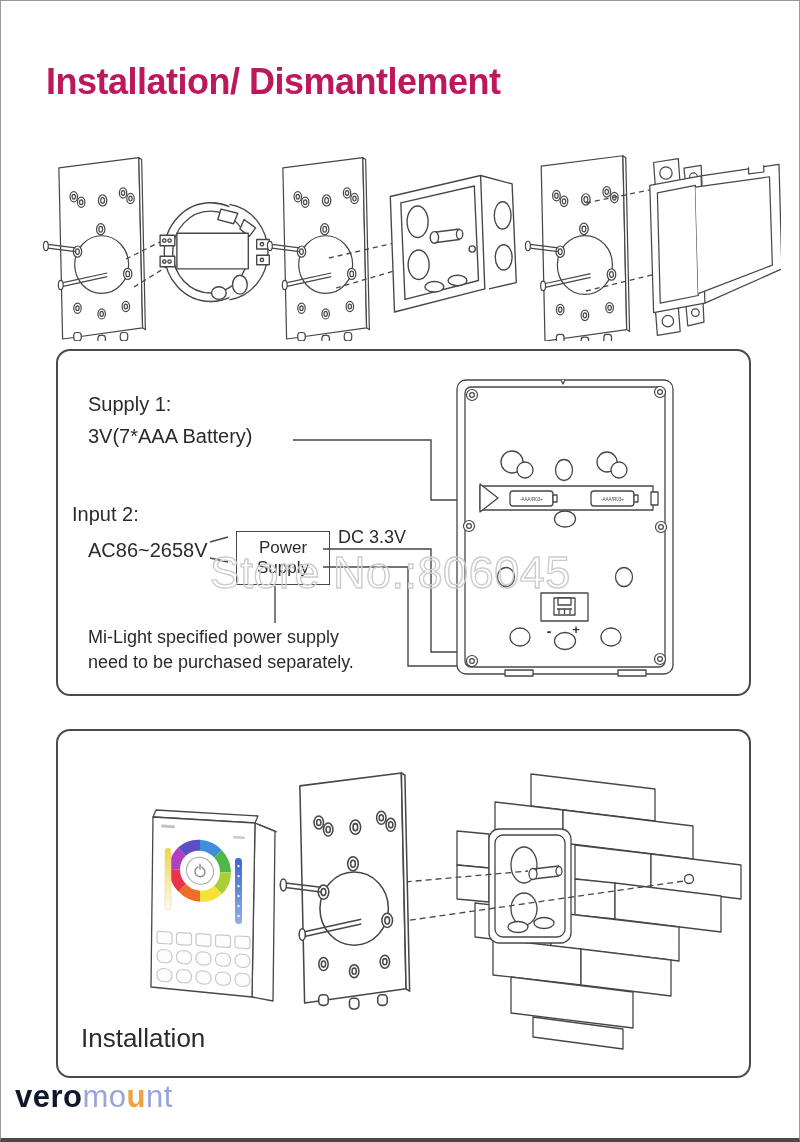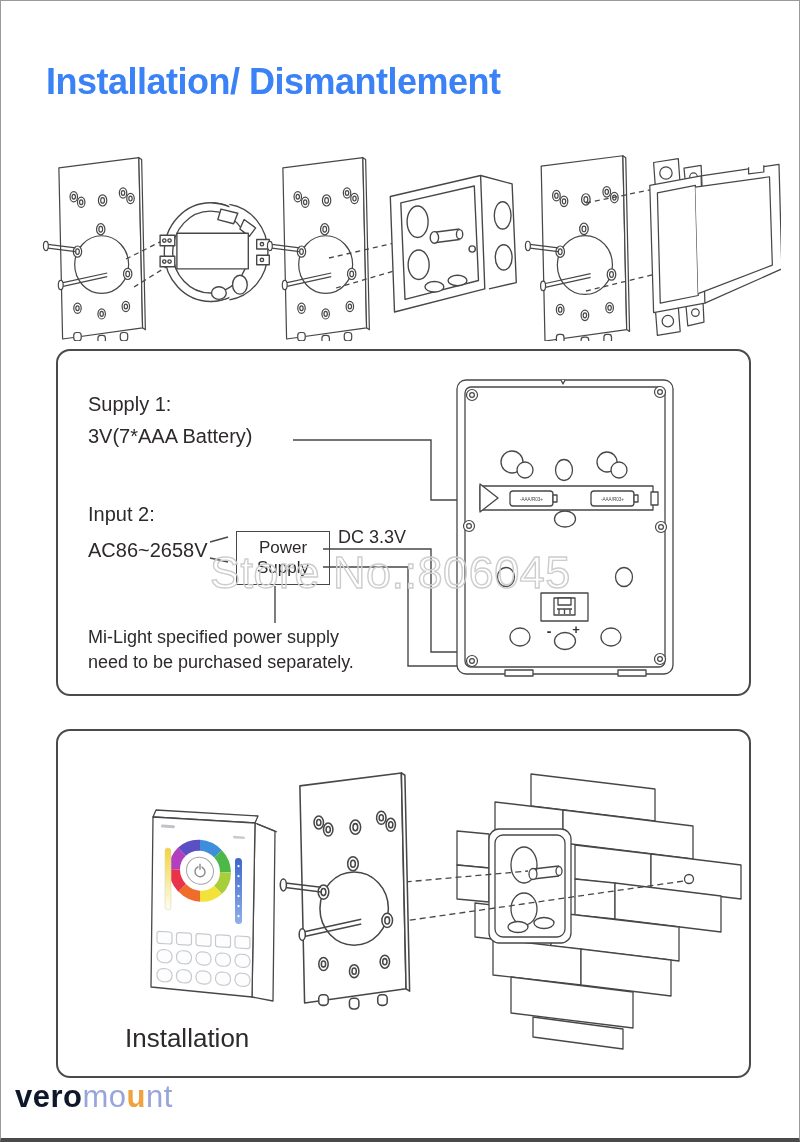--- a/index.html
+++ b/index.html
@@ -1,34 +1,34 @@
 <!DOCTYPE html>
 <html><head>
 <meta charset="utf-8">
 <style>
   html,body{margin:0;padding:0;background:#fff;}
   .page{position:relative;width:800px;height:1142px;background:#fff;overflow:hidden;
         font-family:"Liberation Sans",sans-serif;box-sizing:border-box;
         border:1px solid #9a9a9a;border-bottom:4px solid #4a4a4a;}
   .title{position:absolute;left:45px;top:60px;font-size:36px;font-weight:bold;
-         color:#3b82f6;letter-spacing:-0.5px;}
+         color:#be185d;letter-spacing:-0.5px;}
   svg{position:absolute;}
   .lineart{stroke:#474747;fill:#fff;stroke-width:1.3;stroke-linejoin:round;}
   .panel{position:absolute;left:55px;width:691px;border:2px solid #4a4a4a;border-radius:14px;background:#fff;}
   .panel-a{top:348px;height:343px;}
   .panel-b{top:728px;height:345px;}
   .txt{position:absolute;color:#2e2a2a;}
   .f20{font-size:20px;} .f18{font-size:18px;}
   .ps-box{position:absolute;left:170px;top:180px;width:92px;height:52px;border:1.6px solid #474747;
           display:flex;flex-direction:column;align-items:center;justify-content:center;
           font-size:17px;color:#2e2a2a;line-height:1.15;background:transparent;z-index:2;margin-left:8px;}
   .watermark{position:absolute;left:152px;top:196px;font-size:45px;letter-spacing:0.5px;
              color:rgba(255,255,255,0.08);-webkit-text-stroke:1.4px #cdcdcd;z-index:5;
              pointer-events:none;white-space:nowrap;}
-  .caption{position:absolute;left:23px;top:292px;font-size:26px;color:#2e2a2a;margin-left:44px;}
+  .caption{position:absolute;left:23px;top:292px;font-size:26px;color:#2e2a2a;}
   .footer{position:absolute;left:14px;top:1078px;font-size:31px;letter-spacing:0.5px;}
   .footer .lv{color:#0f172a;font-weight:bold;}
   .footer .lm{color:#98a5dc;font-weight:normal;}
   .footer .lu{color:#f0a33c;font-weight:bold;}
   text{font-family:"Liberation Sans",sans-serif;}
 </style>
 </head>
 <body>
 
 <div class="page">
@@ -217,21 +217,21 @@
         <ellipse class="lineart" cx="110" cy="263" rx="10.5" ry="8.5"></ellipse>
         <ellipse class="lineart" cx="65" cy="259" rx="10" ry="9"></ellipse>
         <ellipse class="lineart" cx="156" cy="259" rx="10" ry="9"></ellipse>
         <rect class="lineart" x="50" y="292" width="28" height="6"></rect>
         <rect class="lineart" x="163" y="292" width="28" height="6"></rect>
       </g>
     </svg>
 
     <div class="txt f20" style="left:30px;top:42px;">Supply 1:</div>
     <div class="txt f20" style="left:30px;top:74px;">3V(7*AAA Battery)</div>
-    <div class="txt f20" style="left:30px;top:152px;">Input 2:</div>
+    <div class="txt f20" style="left:14px;top:152px;">Input 2:</div>
     <div class="txt f20" style="left:30px;top:188px;">AC86~2658V</div>
 
     <div class="ps-box">
       <div>Power</div>
       <div>Supply</div>
     </div>
 
     <div class="txt f18" style="left:280px;top:176px;">DC 3.3V</div>
 
     <div class="txt f18" style="left:30px;top:301px;">need to be purchased separately.</div>

